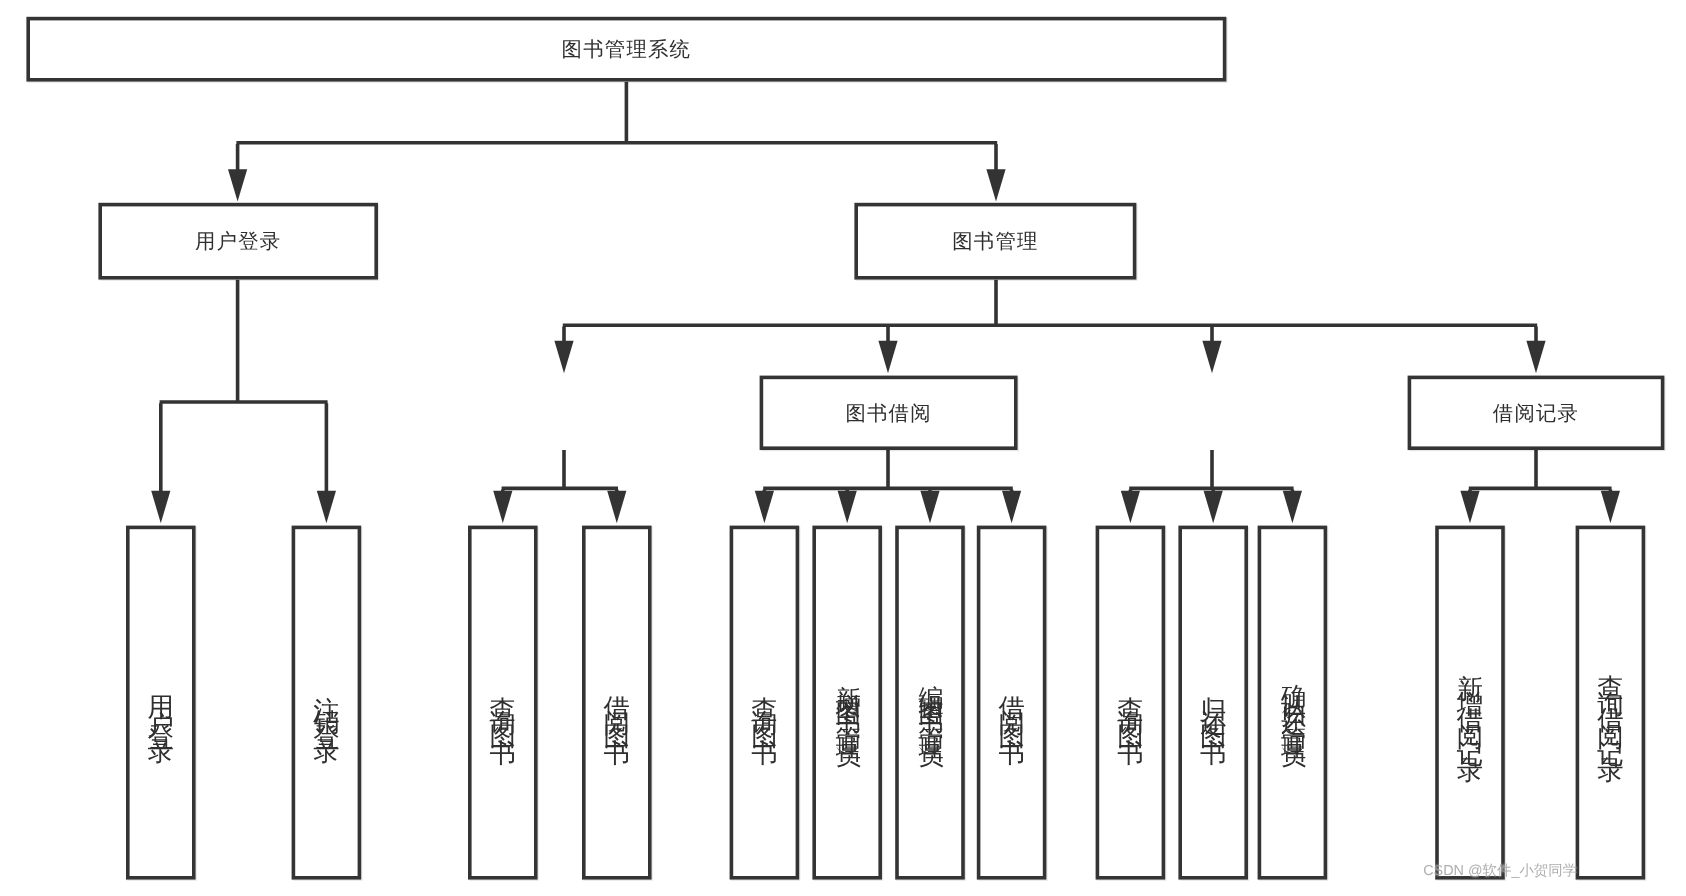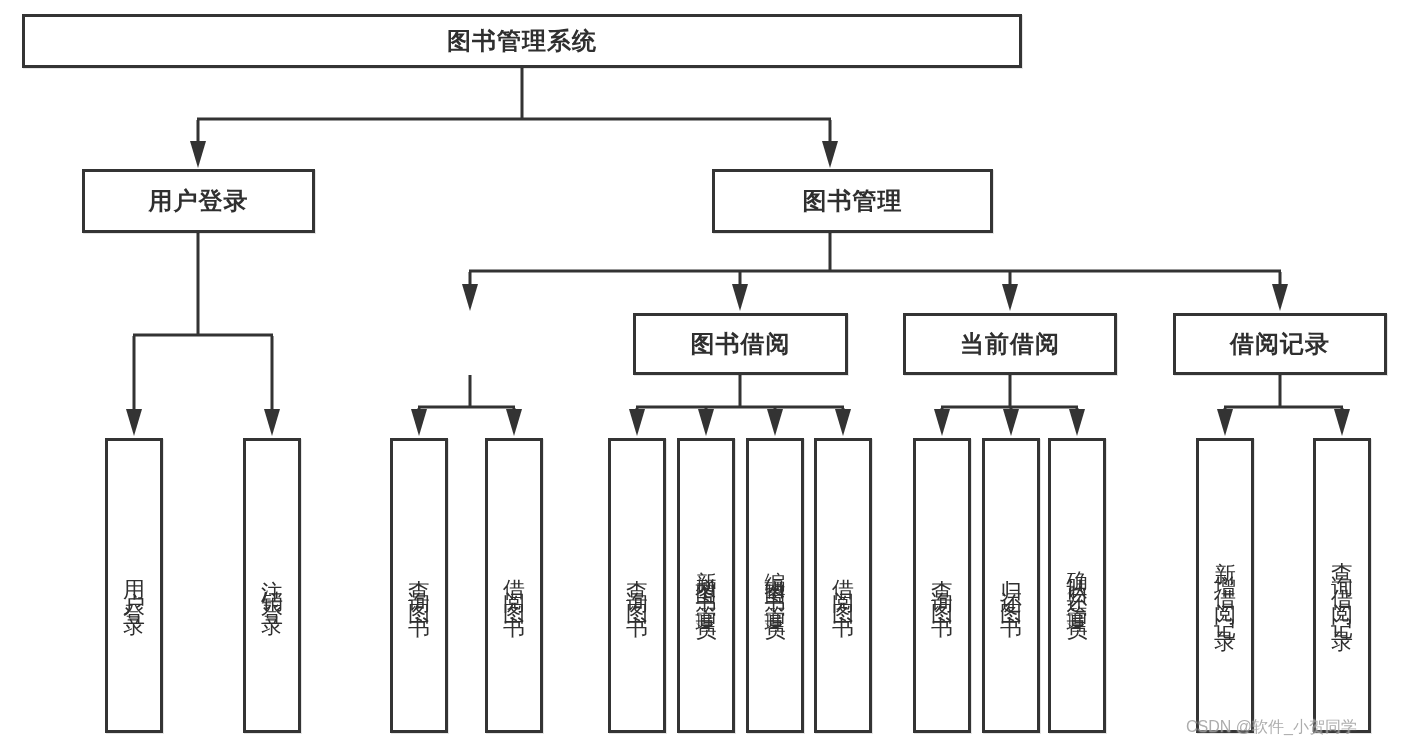--- a/index.html
+++ b/index.html
@@ -16,40 +16,40 @@
     box-sizing:border-box;
     background:#ffffff;
     border:3px solid #343434;
     color:#2f2f2f;
     display:flex;
     align-items:center;
     justify-content:center;
     box-shadow:1px 1px 0 rgba(0,0,0,0.10);
   }
   .hlabel{
-    font-size:24px;
-    font-weight:700;
+    font-size:17px;
+    font-weight:400;
     letter-spacing:1px;
     white-space:nowrap;
   }
   .vnode{ width:58px; height:295px; top:438px; }
   .vlabel{
     writing-mode:vertical-rl;
     text-orientation:mixed;
     font-size:22px;
     font-weight:500;
     letter-spacing:12px;
     white-space:nowrap;
   }
   .vlabel.mid{ letter-spacing:14px; }
   .vlabel.long{ font-size:21px; letter-spacing:7px; }
   #watermark{
     position:absolute;
     left:1186px; top:717px;
-    font-size:16px;
+    font-size:12px;
     color:#9f9f9f;
     opacity:0.85;
     text-shadow:0 0 2px #ffffff;
     white-space:nowrap;
     z-index:5;
   }
 </style>
 </head>
 <body>
 
@@ -99,29 +99,26 @@
     </g>
   </svg>
 
   <div class="node" style="left:22px;top:14px;width:1000px;height:54px;">
     <span class="hlabel">图书管理系统</span>
   </div>
 
   <div class="node" style="left:82px;top:169px;width:233px;height:64px;">
     <span class="hlabel">用户登录</span>
   </div>
-  <div class="node" style="left:712px;top:169px;width:281px;height:64px;">
+  <div class="node" style="left:712px;top:169px;width:235px;height:64px;">
     <span class="hlabel">图书管理</span>
   </div>
 
   <div class="node" style="left:633px;top:313px;width:215px;height:62px;justify-content:center;">
     <span class="hlabel">图书借阅</span>
-  </div>
-  <div class="node" style="left:903px;top:313px;width:214px;height:62px;">
-    <span class="hlabel">当前借阅</span>
   </div>
   <div class="node" style="left:1173px;top:313px;width:214px;height:62px;text-align:center;">
     <span class="hlabel">借阅记录</span>
   </div>
 
   <div class="node vnode" style="left:105px;">
     <span class="vlabel">用户登录</span>
   </div>
   <div class="node vnode" style="left:243px;">
     <span class="vlabel">注销登录</span>

